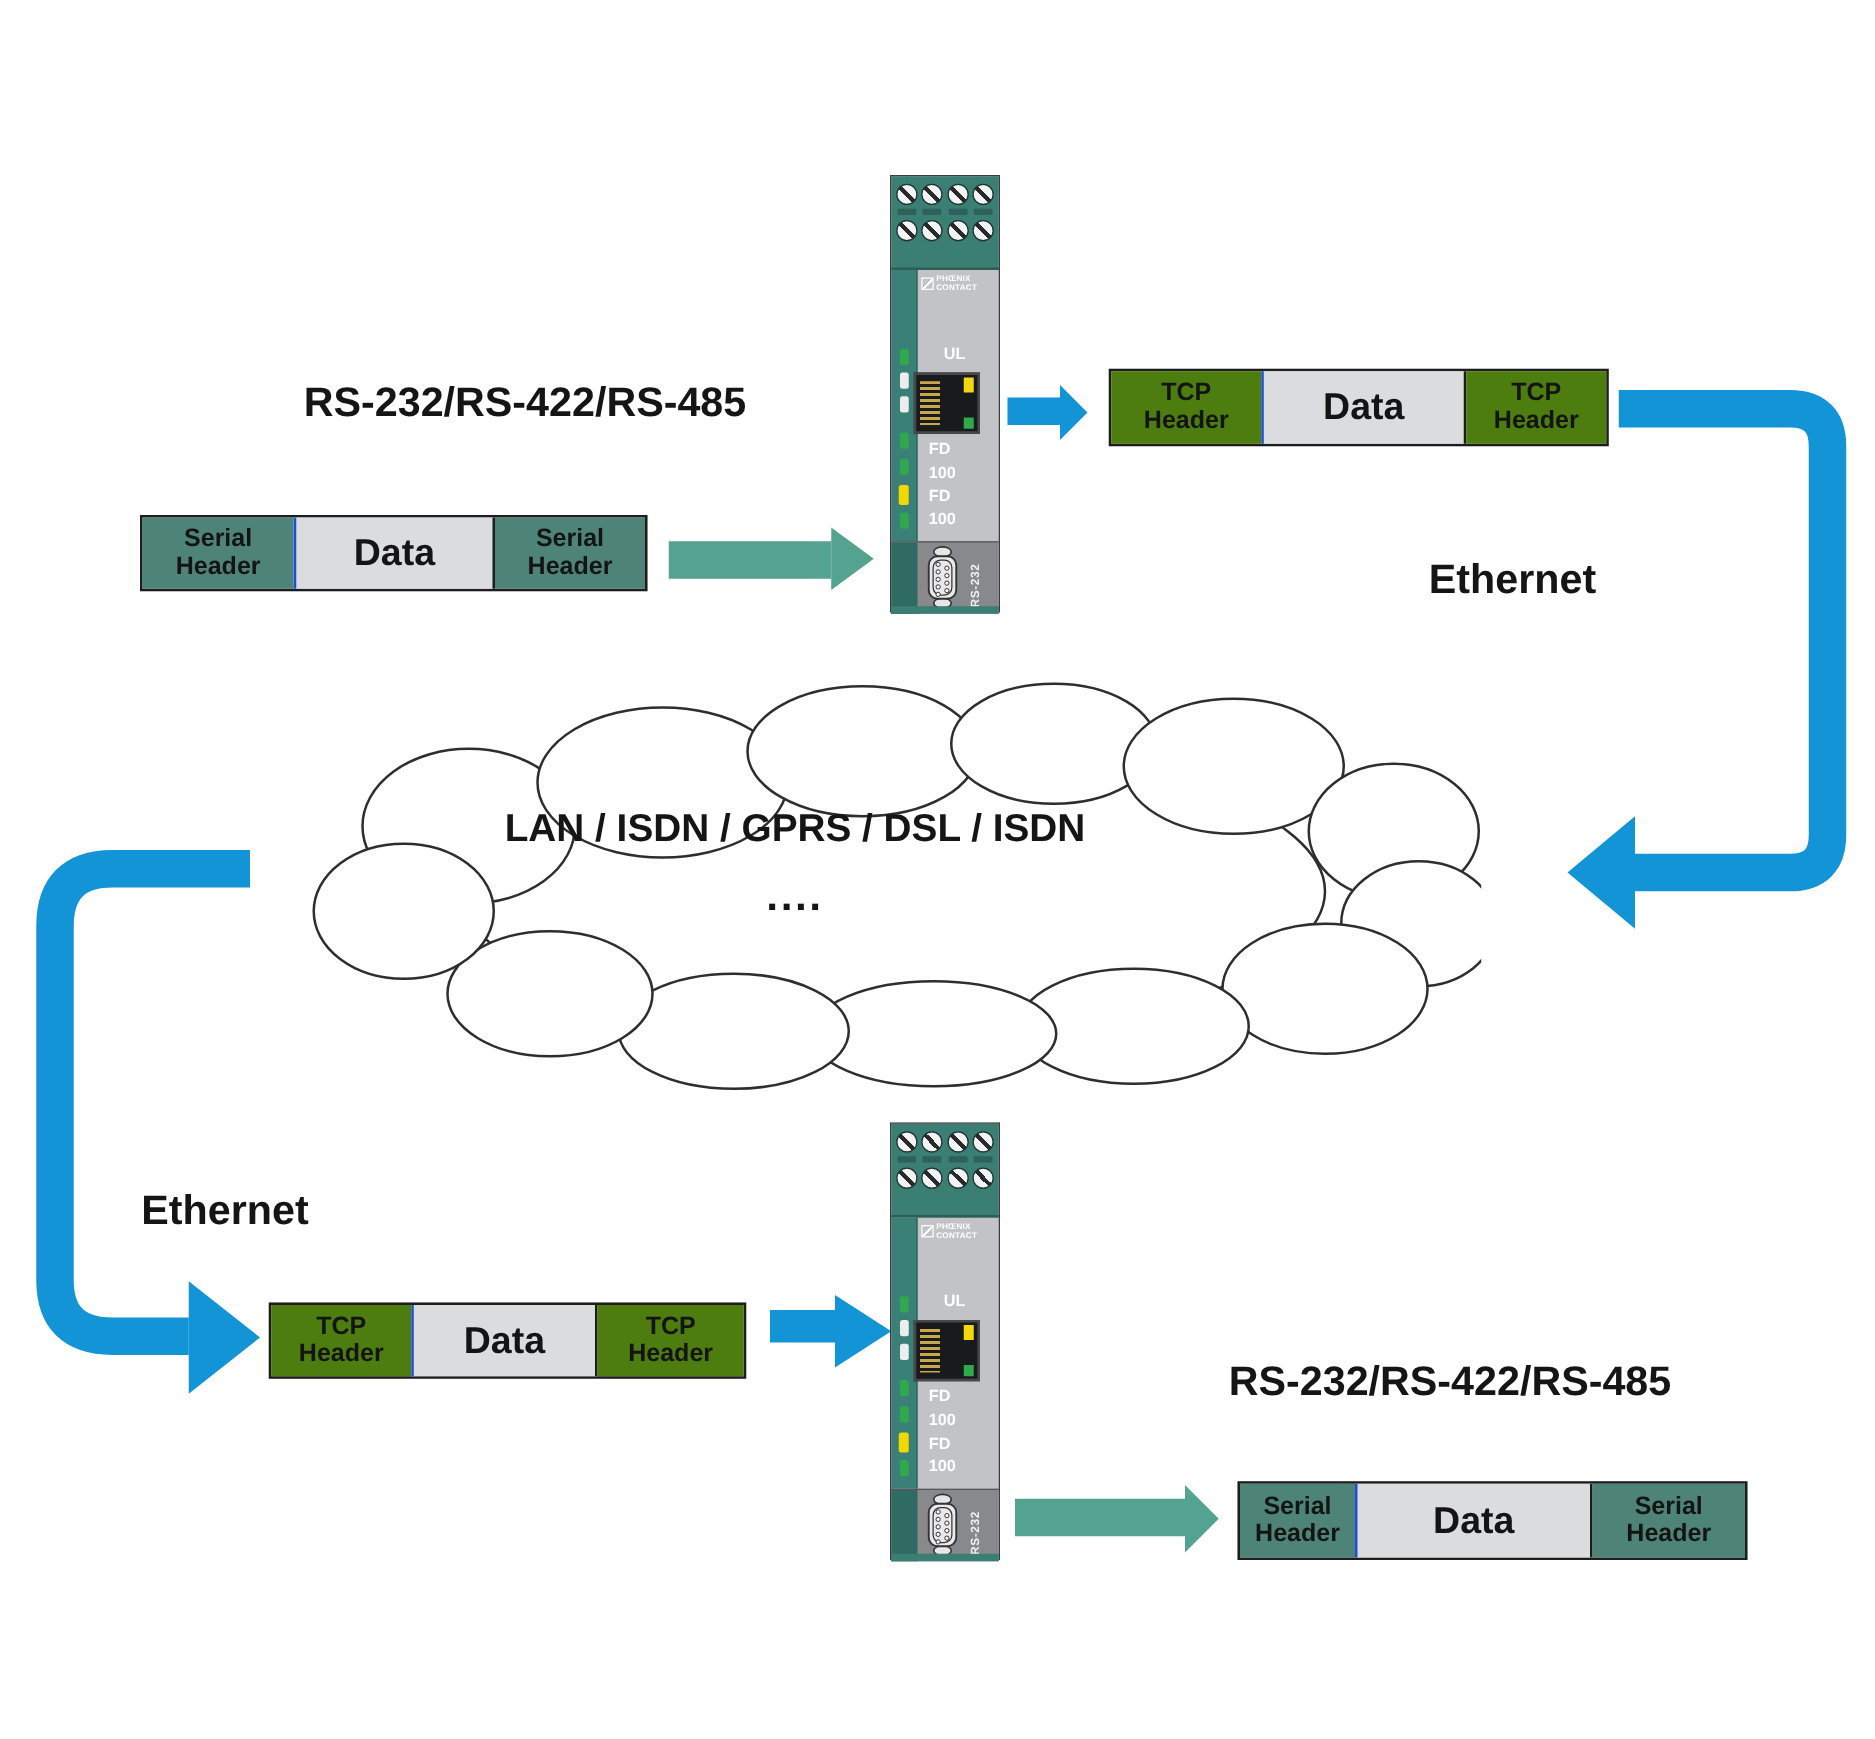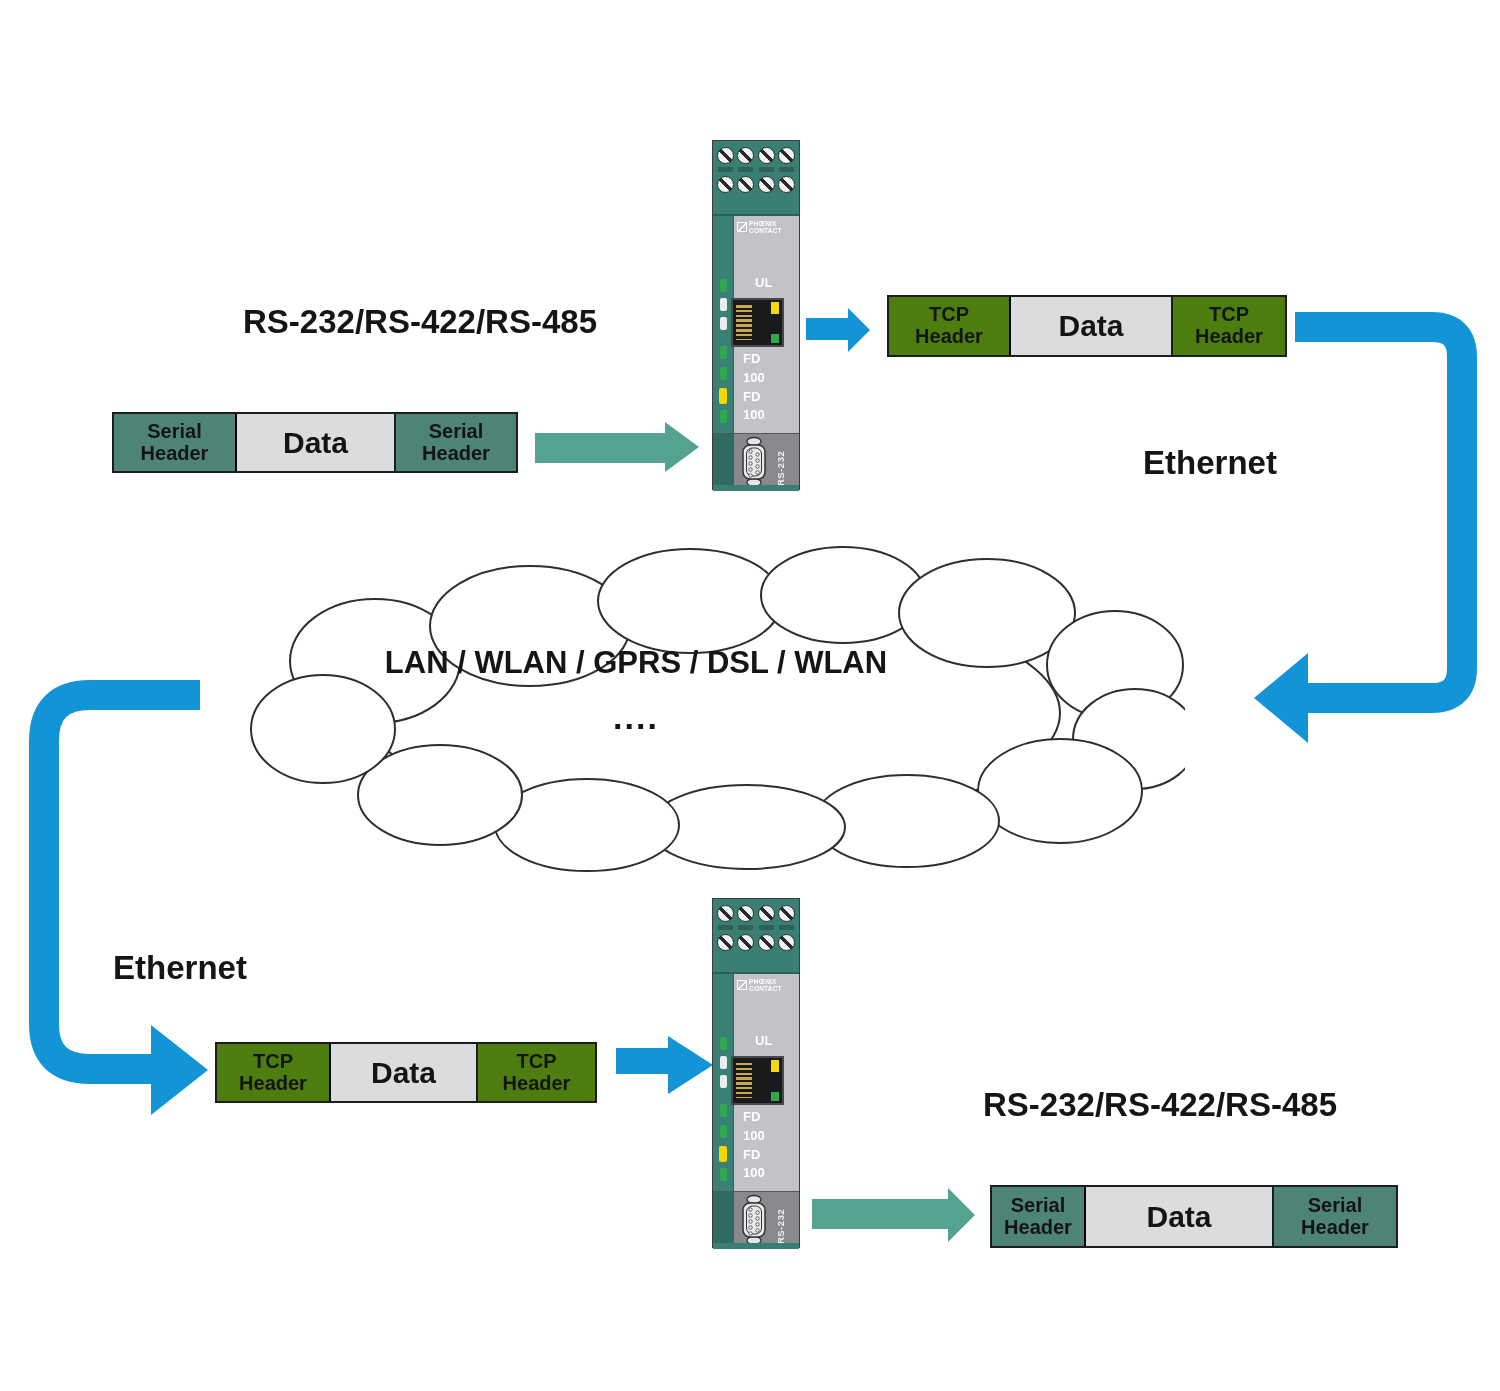--- a/index.html
+++ b/index.html
@@ -11,21 +11,21 @@
   .lbl { font-weight:bold; color:#151515; text-align:center; white-space:nowrap; }
 
   
   .frame { position:absolute; display:flex; border:2px solid #1d1d1d; box-sizing:border-box; background:#dbdcdd; }
   .cell { display:flex; align-items:center; justify-content:center; text-align:center;
           font-weight:bold; color:#141414; box-sizing:border-box; }
   .cell.hdr { font-size:20px; line-height:1.08; padding:0 4px; }
   .cell.data { font-size:30px; background:#dbdcdd; flex:1; }
   .serial-bg { background:#4e8478; }
   .tcp-bg { background:#4d7c0f; }
-  .cell.mid { border-left:2px solid #000000; border-right:2px solid #1d1d1d; }
+  .cell.mid { border-left:2px solid #1d4ed8; border-right:2px solid #1d1d1d; }
 
   
   .device { position:absolute; width:88px; height:350px; background:#c2c3c7;
             border:1px solid #3c3c3c; box-sizing:border-box; }
   .term { position:absolute; left:0; top:0; width:100%; height:75px; background:#3b7e73;
           border-bottom:2px solid #2b5f57; box-sizing:border-box; padding-top:5px; }
   .trow { display:flex; justify-content:space-evenly; align-items:center; margin-top:1px; }
   .screw { width:17px; height:17px; border-radius:50%; border:1px solid #20322f; box-sizing:border-box;
            background:linear-gradient(45deg, rgba(0,0,0,0) 42%, #2a2a2a 42%, #2a2a2a 58%, rgba(0,0,0,0) 58%), #f2f3f4; }
   .slotrow { display:flex; justify-content:space-evenly; margin-top:3px; }
@@ -166,21 +166,21 @@
     <ellipse cx="880" cy="122" rx="68" ry="54"></ellipse>
     <ellipse cx="900" cy="196" rx="62" ry="50"></ellipse>
     <ellipse cx="825" cy="248" rx="82" ry="52"></ellipse>
     <ellipse cx="672" cy="278" rx="92" ry="46"></ellipse>
     <ellipse cx="512" cy="284" rx="98" ry="42"></ellipse>
     <ellipse cx="352" cy="282" rx="92" ry="46"></ellipse>
     <ellipse cx="205" cy="252" rx="82" ry="50"></ellipse>
     <ellipse cx="88" cy="186" rx="72" ry="54"></ellipse>
   </g>
 </svg>
-<div class="cloud-text" style="left:356px;top:645px;width:560px;font-size:31px;">LAN / WLAN / GPRS / DSL / WLAN</div>
+<div class="cloud-text" style="left:356px;top:645px;width:560px;font-size:31px;">LAN / ISDN / GPRS / DSL / ISDN</div>
 <div class="cloud-text" style="left:356px;top:698px;width:560px;font-size:34px;letter-spacing:2px;">....</div>
 
 <svg class="abs" style="left:20px;top:680px;" width="200" height="440">
   <path d="M 180 15 H 70 Q 24 15 24 61 V 344 Q 24 389 70 389 H 131" fill="none" stroke="#1394d6" stroke-width="30"></path>
   <polygon points="131,345 131,435 188,390" fill="#1394d6"></polygon>
 </svg>
 
 <div class="abs lbl" style="left:95px;top:949px;width:170px;font-size:33px;">Ethernet</div>
 
 <div class="frame" style="left:215px;top:1042px;width:382px;height:61px;">

